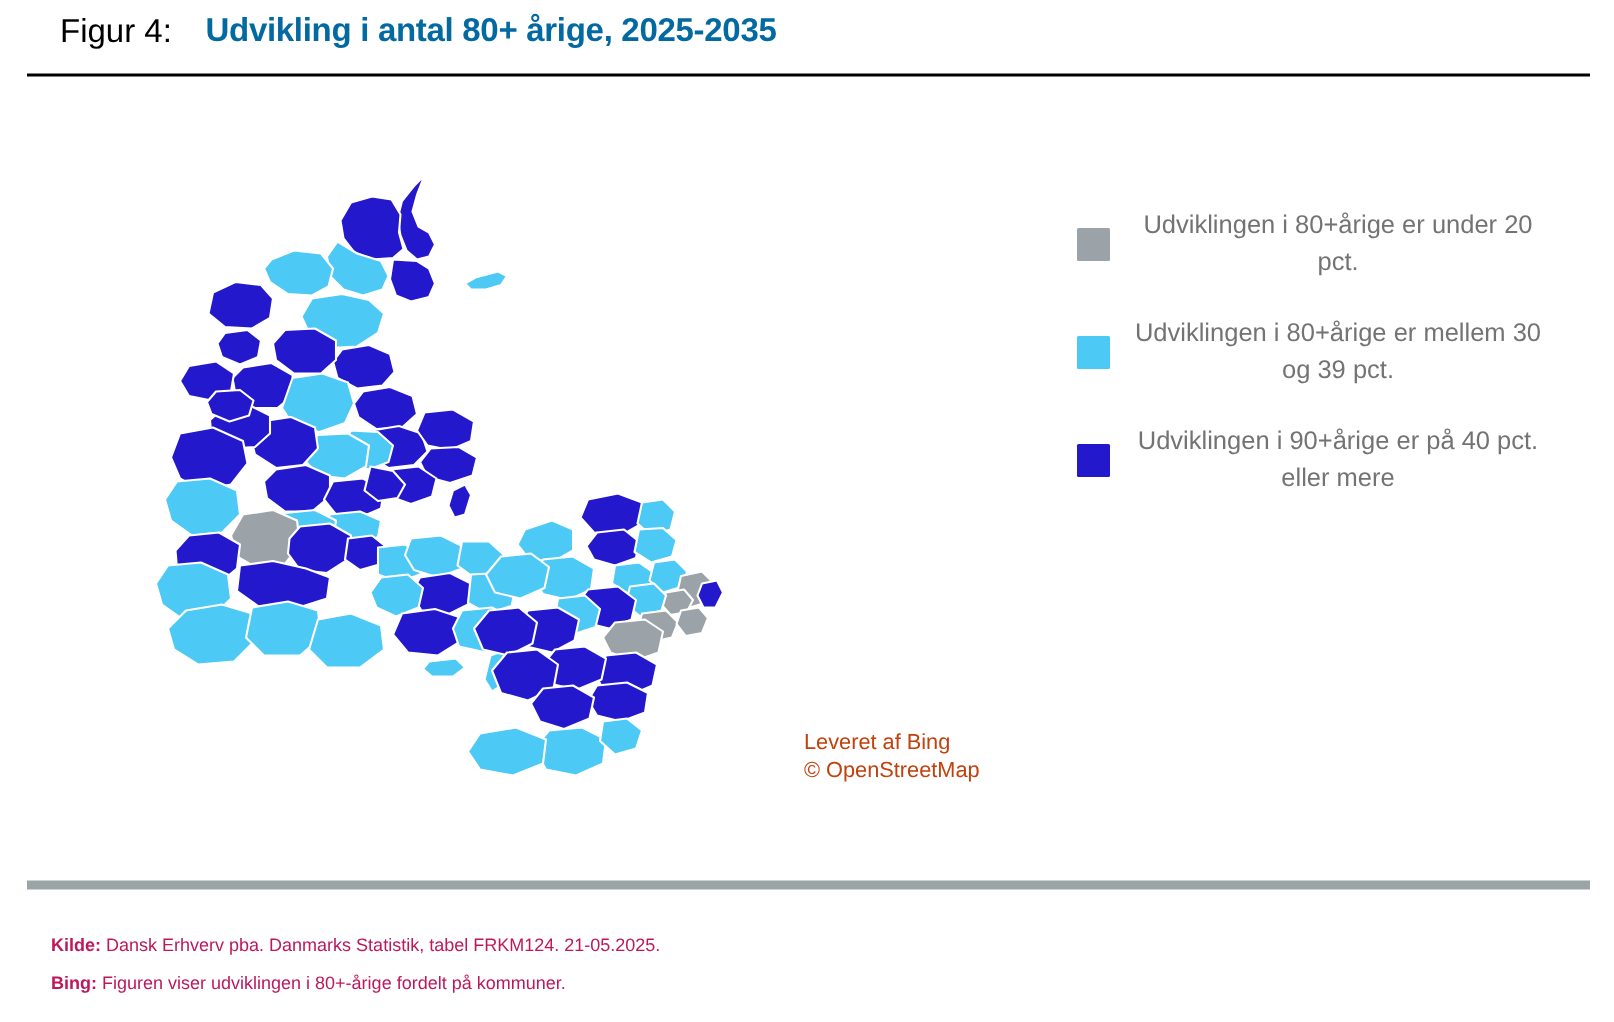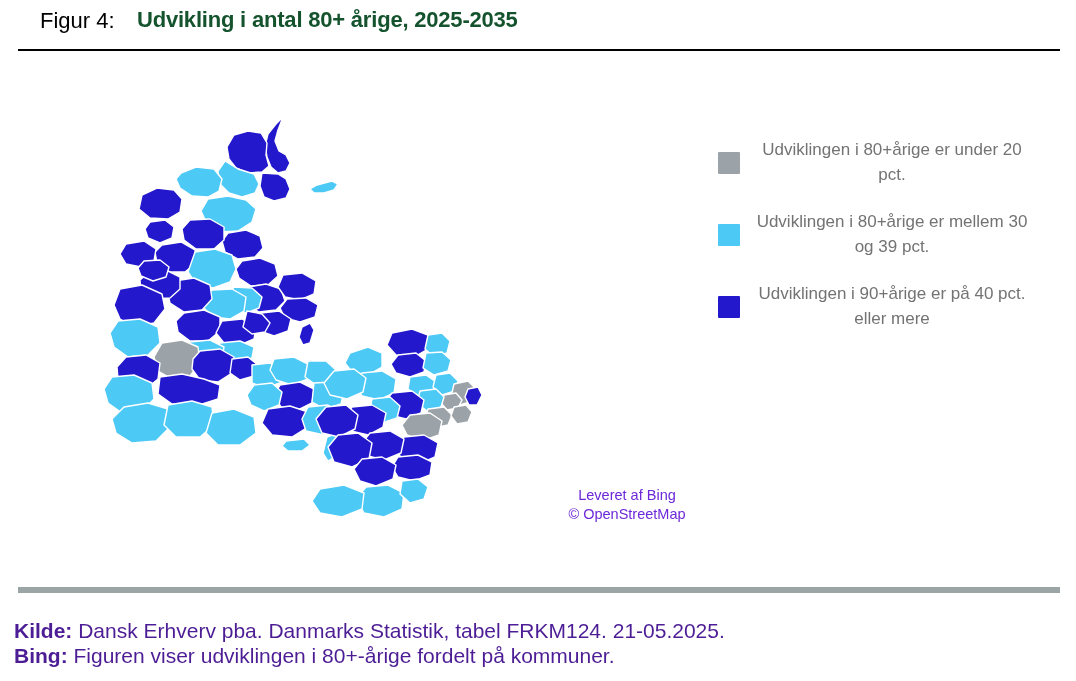--- a/index.html
+++ b/index.html
@@ -18,40 +18,39 @@
     position:absolute;left:0;top:0;width:1076px;height:50px;
   }
   .fig-label{
     position:absolute;left:18px;top:8px;
     font-size:22px;font-weight:400;color:#000;letter-spacing:0px;
     white-space:nowrap;
     margin-left:22px;
   }
   .fig-title{
     position:absolute;left:137px;top:7px;
-    font-size:22px;font-weight:700;color:#14532d;letter-spacing:-0.2px;
+    font-size:22px;font-weight:700;color:#0369a1;letter-spacing:-0.2px;
     white-space:nowrap;
   }
   .rule-top{
     position:absolute;left:18px;top:49px;width:1042px;height:2px;
     background:#000;
   }
 
   
   .figbody{position:absolute;left:0;top:51px;width:1076px;height:535px;}
 
   .map-wrap{
     position:absolute;left:62px;top:38px;width:430px;height:470px;
   }
   .map-wrap svg{display:block;width:100%;height:100%;}
 
   .attrib{
-    position:absolute;left:507px;top:435px;width:240px;
-    text-align:center;
-    font-size:14.5px;color:#6d28d9;line-height:19px;
+    position:absolute;left:536px;top:435px;width:240px;
+    font-size:14.5px;color:#c2410c;line-height:19px;
   }
 
   
   .legend{
     position:absolute;left:718px;top:86px;width:310px;
   }
   .legend-row{
     position:relative;
     display:flex;align-items:flex-start;
     margin-bottom:22px;
@@ -65,22 +64,22 @@
     font-size:17px;line-height:25px;color:#737373;
     text-align:center;
   }
 
   
   .rule-bottom{
     position:absolute;left:18px;top:587px;width:1042px;height:6px;
     background:#9ca5a6;
   }
   .footer{
-    position:absolute;left:14px;top:618px;width:1020px;
-    font-size:21px;line-height:25px;color:#4c1d95;
+    position:absolute;left:34px;top:618px;width:1020px;
+    font-size:12px;line-height:25px;color:#be185d;
   }
   .footer .lbl{font-weight:700;}
   .footer-line{white-space:nowrap;}
 </style>
 </head>
 <body>
 
 <div class="page">
 
   <div class="header">

